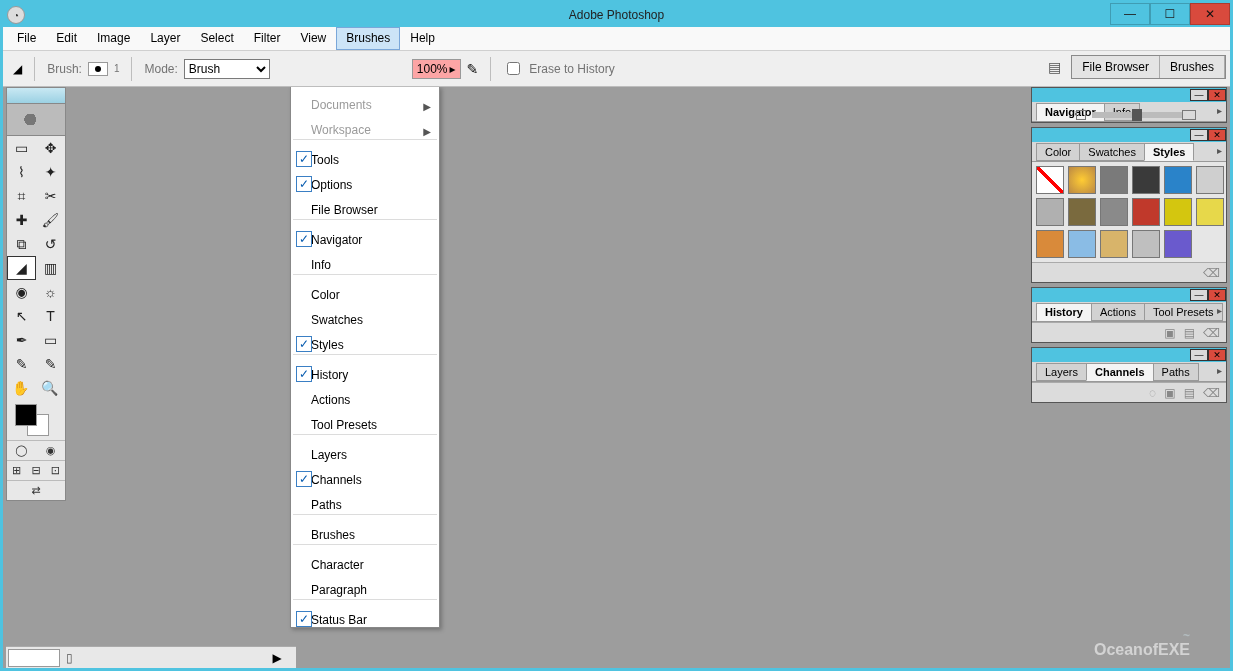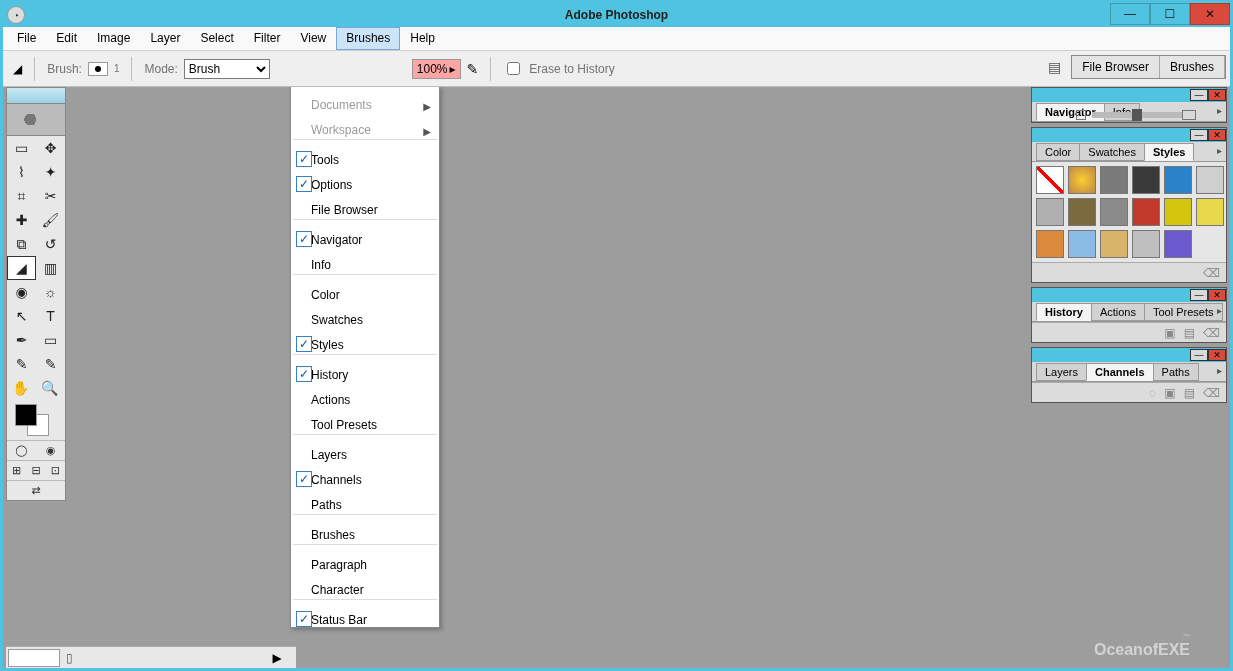--- a/index.html
+++ b/index.html
@@ -13,21 +13,21 @@
   --menu-highlight:#e5f1fb;
   --selected-blue:#cce4f7;
   --tab-active:#f4f4f4;
   --tab-inactive:#d2d2d2;
 }
 *{box-sizing:border-box;font-family:"Segoe UI",Tahoma,Arial,sans-serif;font-size:12px}
 html,body{margin:0;padding:0;width:1233px;height:671px;overflow:hidden;background:var(--canvas-grey)}
 .win-shell{border:3px solid var(--win-blue);width:1233px;height:671px;display:flex;flex-direction:column;background:var(--panel-bg)}
 .titlebar{height:24px;background:var(--win-blue);display:flex;align-items:center;position:relative}
 .titlebar .app-icon{width:18px;height:18px;margin-left:4px;border-radius:50%;background:#ddd;border:1px solid #999;font-size:10px;display:flex;align-items:center;justify-content:center;color:#333}
-.titlebar .title{position:absolute;left:0;right:0;text-align:center;color:#222;font-weight:700}
+.titlebar .title{position:absolute;left:0;right:0;text-align:center;color:#222;font-weight:400}
 .win-controls{position:absolute;right:0;top:0;display:flex}
 .win-btn{width:40px;height:22px;display:flex;align-items:center;justify-content:center;color:#222;border:1px solid rgba(0,0,0,.2)}
 .win-btn.close{background:var(--win-red);color:#111}
 .win-btn.min,.win-btn.max{background:var(--win-blue)}
 .menubar{height:24px;background:#f9f9f9;border-bottom:1px solid var(--menu-border);display:flex;align-items:stretch;padding-left:4px}
 .menubar .mi{padding:4px 10px;cursor:default}
 .menubar .mi.active{background:var(--selected-blue);border:1px solid #7aa7d9;padding:3px 9px}
 
 .options-bar{height:36px;background:#efefef;border-bottom:1px solid #bdbdbd;display:flex;align-items:center;padding-left:10px;gap:6px;position:relative}
 .divider-v{width:1px;background:#bdbdbd;height:24px;margin:0 6px}
@@ -270,24 +270,24 @@
         </div>
         <div class="dmrow">
           <span>Paths</span>
         </div>
         <div class="sep"></div>
         <div class="dmrow">
           <span>Brushes</span>
         </div>
         <div class="sep"></div>
         <div class="dmrow">
+          <span>Character</span>
+        </div>
+        <div class="dmrow">
           <span>Paragraph</span>
-        </div>
-        <div class="dmrow">
-          <span>Character</span>
         </div>
         <div class="sep"></div>
         <div class="dmrow">
           <span class="chk-mark">✓</span>
           <span>Status Bar</span>
         </div>
       </div>
 
     <div class="dock">
 

